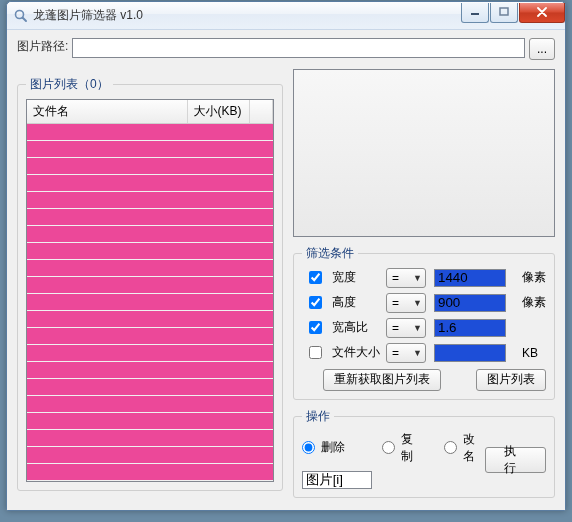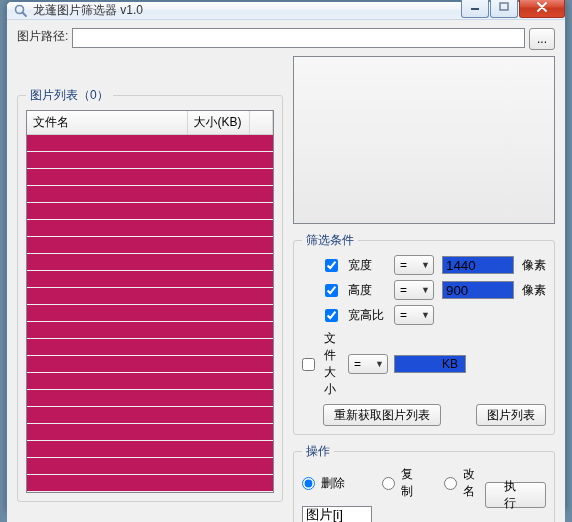--- a/index.html
+++ b/index.html
@@ -63,21 +63,21 @@
   fieldset {
     border: 1px solid #cfcfcf;
     border-radius: 3px;
     margin: 0; padding: 6px 8px 8px 8px;
     background: #f0f0f0;
   }
   fieldset > legend { padding: 0 4px; color: #1a3e7a; }
   .main-area { display: flex; gap: 10px; flex: 1; min-height: 0; align-items: center; }
   .list-col { flex: 0 0 266px; display:flex; flex-direction:column; }
   .list-col fieldset { flex:1; display:flex; flex-direction:column; }
-  .table-wrap { flex:1; border:1px solid #828790; background:#be185d; overflow:hidden; }
+  .table-wrap { flex:1; border:1px solid #828790; background:#ec4899; overflow:hidden; }
   table { border-collapse: collapse; width: 100%; }
   thead th {
     background: linear-gradient(#fdfdfd,#ededed);
     border-right: 1px solid #d5d5d5;
     border-bottom: 1px solid #cfcfcf;
     font-weight: normal; text-align: left;
     padding: 3px 6px; height: 20px;
   }
   tbody td { border-bottom: 1px solid #f0f0f0; height: 17px; }
   .right-col { flex: 1; display: flex; flex-direction: column; gap: 8px; }
@@ -293,20 +293,21 @@
             <input type="text" class="val" value="900" style="">
             <span>像素</span>
 
             <span></span>
             <input type="checkbox" checked="" style="">
             <span class="lbl">宽高比</span>
             <span class="sel">
                 <span>=</span>
                 <span class="arrow">▼</span>
               </span>
+            <input type="text" class="val" value="1.6" style="">
             <span></span>
 
             <span></span>
             <input type="checkbox" style="">
             <span class="lbl">文件大小</span>
             <span class="sel">
                 <span>=</span>
                 <span class="arrow">▼</span>
               </span>
             <input type="text" class="val" value="" style="">

